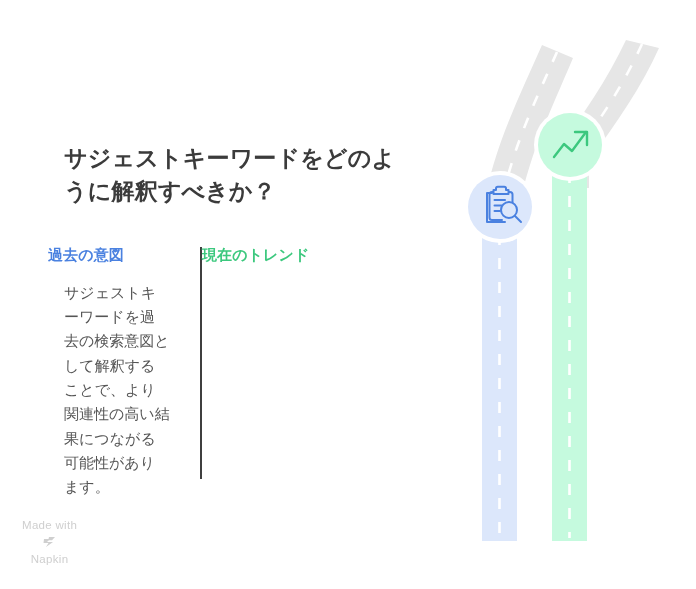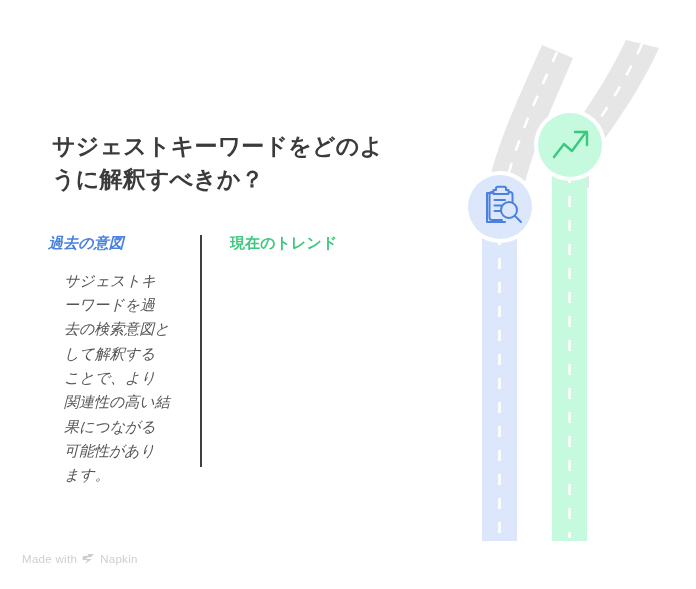--- a/index.html
+++ b/index.html
@@ -37,39 +37,37 @@
     left: 48px;
     top: 126px;
     width: 350px;
   }
   #page-title {
     font-size: 23px;
     font-weight: bold;
     line-height: 1.42;
     color: #3b3b3b;
     letter-spacing: 0.2px;
-    margin: 4px;
+    margin: 16px;
     width: 345px;
   }
 
   #columns {
     display: flex;
     margin-top: 38px;
     align-items: stretch;
   }
   .column {
     width: 152px;
     box-sizing: border-box;
   }
   .column.left {
     padding-right: 14px;
-    font-style: italic;
   }
   .column.right {
-    padding-left: 28px;
   }
   #divider {
     width: 2px;
     background: #3f3f3f;
     min-height: 232px;
     flex: 0 0 auto;
     align-self: flex-start;
     margin-top: 2px;
   }
   .col-heading {
@@ -94,20 +92,21 @@
   #footer {
     position: absolute;
     left: 22px;
     bottom: 24px;
     display: flex;
     align-items: center;
     gap: 5px;
     color: #cfcfcf;
     font-size: 11.5px;
     letter-spacing: 0.3px;
+    flex-direction: column;
   }
   #footer .brand-mark {
     display: inline-block;
     line-height: 0;
   }
 </style>
 </head>
 <body>
 
 <div id="slide">

